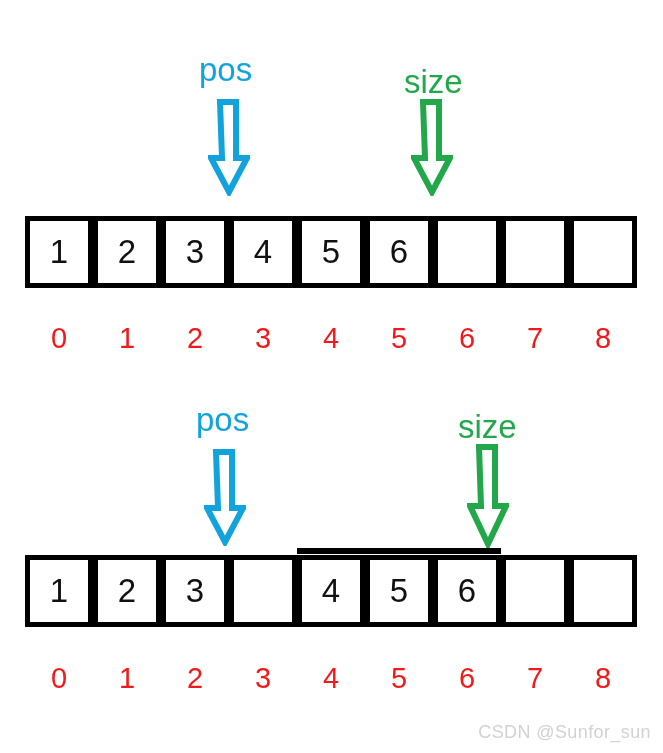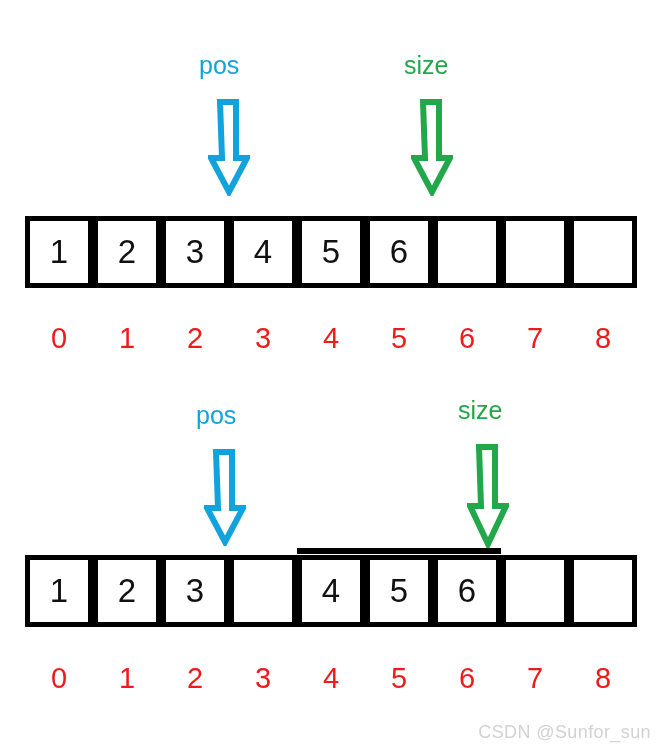--- a/index.html
+++ b/index.html
@@ -19,27 +19,27 @@
   .stage {
     position: absolute;
     left: 0; top: 0;
     width: 663px;
     height: 753px;
   }
 
   
   .ptr-label {
     position: absolute;
-    font-size: 25px;
+    font-size: 33px;
     line-height: 1;
     font-family: "Liberation Sans", sans-serif;
     white-space: nowrap;
   }
   .ptr-label.pos { color: #12A3DC; }
-  .ptr-label.size { color: #22A84A; }
+  .ptr-label.size { color: #22A84A; margin-top: 12px; }
 
   .arrow {
     position: absolute;
     width: 40px;
     height: 100px;
   }
   .arrow svg { display: block; width: 100%; height: 100%; }
 
   
   .array {

